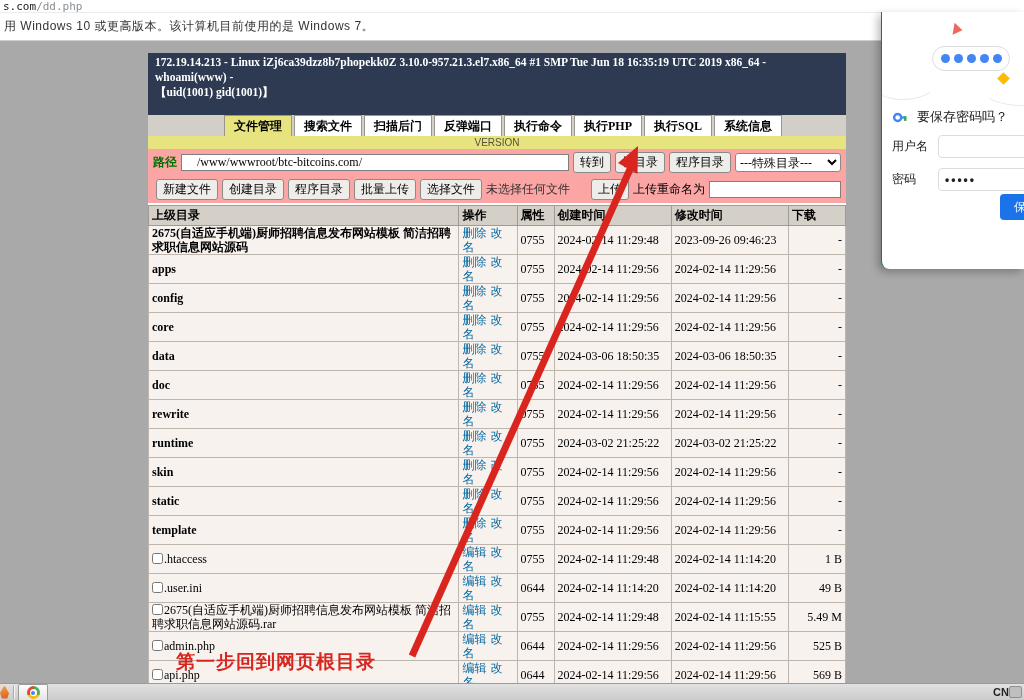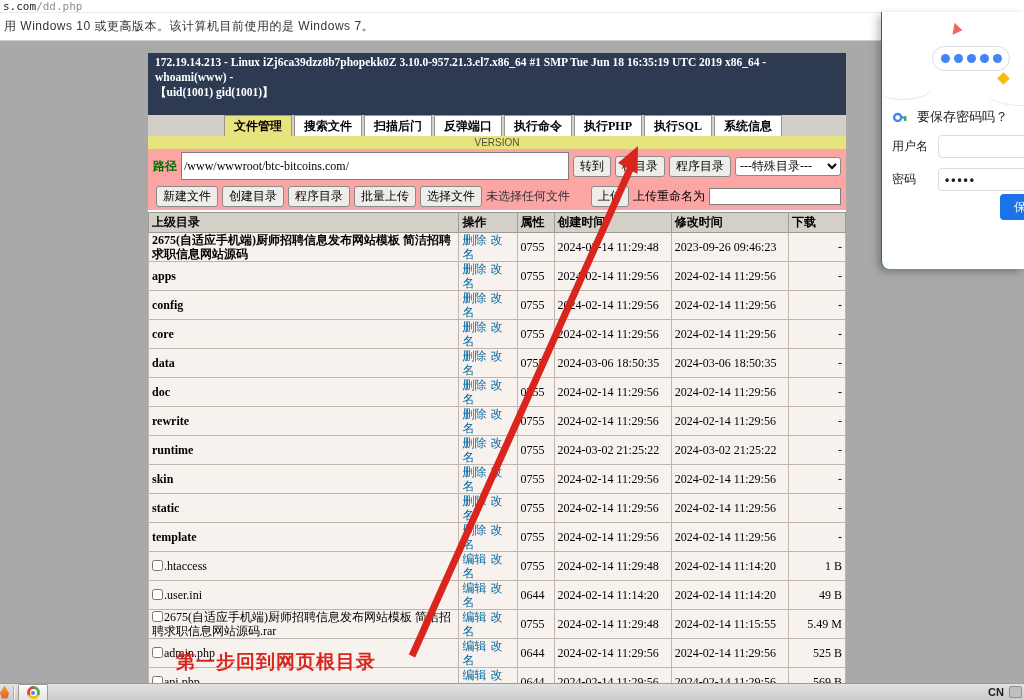--- a/index.html
+++ b/index.html
@@ -13,21 +13,21 @@
 
   
   .panel { position:absolute; left:148px; top:53px; width:698px; background:#fff; font-family:"Liberation Serif", serif; }
   .navy { background:#2d3a52; color:#fff; font-weight:bold; font-size:11.5px; line-height:15px; padding:2px 7px 15px; }
   .tabrow { background:#d2cfc8; display:flex; padding-left:76px; height:21px; align-items:flex-end; }
   .tab { width:68px; text-align:center; font-weight:bold; font-size:12px; background:#fff; border:1px solid #9a958c; border-bottom:none; padding:2px 0 1px; margin-right:2px; cursor:pointer; }
   .tab.active { background:#e7e37f; }
   .versionbar { background:#e7e37f; text-align:center; font-size:10px; color:#56523a; height:13px; line-height:13px; font-family:"Liberation Sans", sans-serif; }
   .pathrow, .uploadrow { display:flex; align-items:center; padding:3px 5px; background:#fca5a5; font-size:12px; gap:4px; }
   .pathrow .lbl { color:#007000; font-weight:bold; }
-  .pathrow input[type=text] { flex:1 1 auto; height:28px; border:1px solid #7f7f7f; font:12px "Liberation Serif", serif; padding:0 2px; }
+  .pathrow input[type=text] { flex:1 1 auto; height:17px; border:1px solid #7f7f7f; font:12px "Liberation Serif", serif; padding:0 15px; }
   button.b { background:#eeede9; border:1px solid #8a8a8a; border-radius:3px; font:12px "Liberation Serif", serif; padding:1px 6px; white-space:nowrap; cursor:pointer; }
   select.b { background:#fff; border:1px solid #8a8a8a; border-radius:3px; font:12px "Liberation Serif", serif; height:19px; width:106px; }
   .uploadrow { padding-left:8px; }
   .nofile { color:#333; margin-right:auto; }
   .uploadrow input[type=text] { width:132px; height:17px; border:1px solid #7f7f7f; }
 
   table.files { width:698px; border-collapse:collapse; table-layout:fixed; font-size:12px; margin-top:2px; }
   table.files col.c-name{width:310px} table.files col.c-ops{width:58px} table.files col.c-perm{width:37px}
   table.files col.c-created{width:117px} table.files col.c-mod{width:117px} table.files col.c-size{width:57px}
   table.files th { background:#d4d0c8; border:1px solid #9f9a93; text-align:left; font-weight:bold; padding:1px 3px; height:16px;margin-left:15px; }
@@ -61,21 +61,21 @@
   .annot-text { position:absolute; left:176px; top:649px; font-size:19px; font-weight:bold; color:#d9251d; z-index:51; letter-spacing:1px; font-family:"Liberation Sans", sans-serif; }
 
   
   .taskbar { position:absolute; left:0; top:683px; width:1024px; height:17px; background:linear-gradient(#e2e2e2,#cbcbcb); border-top:1px solid #9b9b9b; display:flex; align-items:center; }
   .tb-flame { width:9px; height:13px; margin-left:0; background:linear-gradient(160deg,#f4a23c,#e05a1e); clip-path:polygon(50% 0,100% 60%,80% 100%,20% 100%,0 55%); }
   .tb-sep { width:2px; height:13px; border-left:1px solid #aaa; border-right:1px solid #f5f5f5; margin:0 3px 0 4px; }
   .tb-chrome-box { width:30px; height:16px; background:linear-gradient(#fdfdfd,#e4e4e4); border:1px solid #9b9b9b; border-bottom:none; border-radius:2px 2px 0 0; display:flex; align-items:center; justify-content:center; }
   .chrome-ball { width:13px; height:13px; border-radius:50%; background:conic-gradient(from 240deg,#ea4335 0 120deg,#4caf50 120deg 240deg,#fbbc05 240deg 360deg); position:relative; }
   .chrome-ball::before { content:""; position:absolute; left:3px; top:3px; width:7px; height:7px; border-radius:50%; background:#fff; }
   .chrome-ball::after { content:""; position:absolute; left:4.5px; top:4.5px; width:4px; height:4px; border-radius:50%; background:#4285f4; }
-  .tb-right { margin-left:auto; display:flex; align-items:center; gap:5px; padding-right:2px; }
+  .tb-right { margin-left:auto; display:flex; align-items:center; padding-right:2px; }
   .tb-cn { font-size:11px; color:#222; font-weight:bold; }
   .tb-kbd { width:13px; height:12px; background:#bfbfbf; border:1px solid #8f8f8f; border-radius:2px; }
 </style>
 </head>
 <body>
 
 <div class="url-strip"><span>s.com</span><span class="path">/dd.php</span></div>
 <div class="infobar">
     <span>用 Windows 10 或更高版本。该计算机目前使用的是 Windows 7。</span>
   </div>

